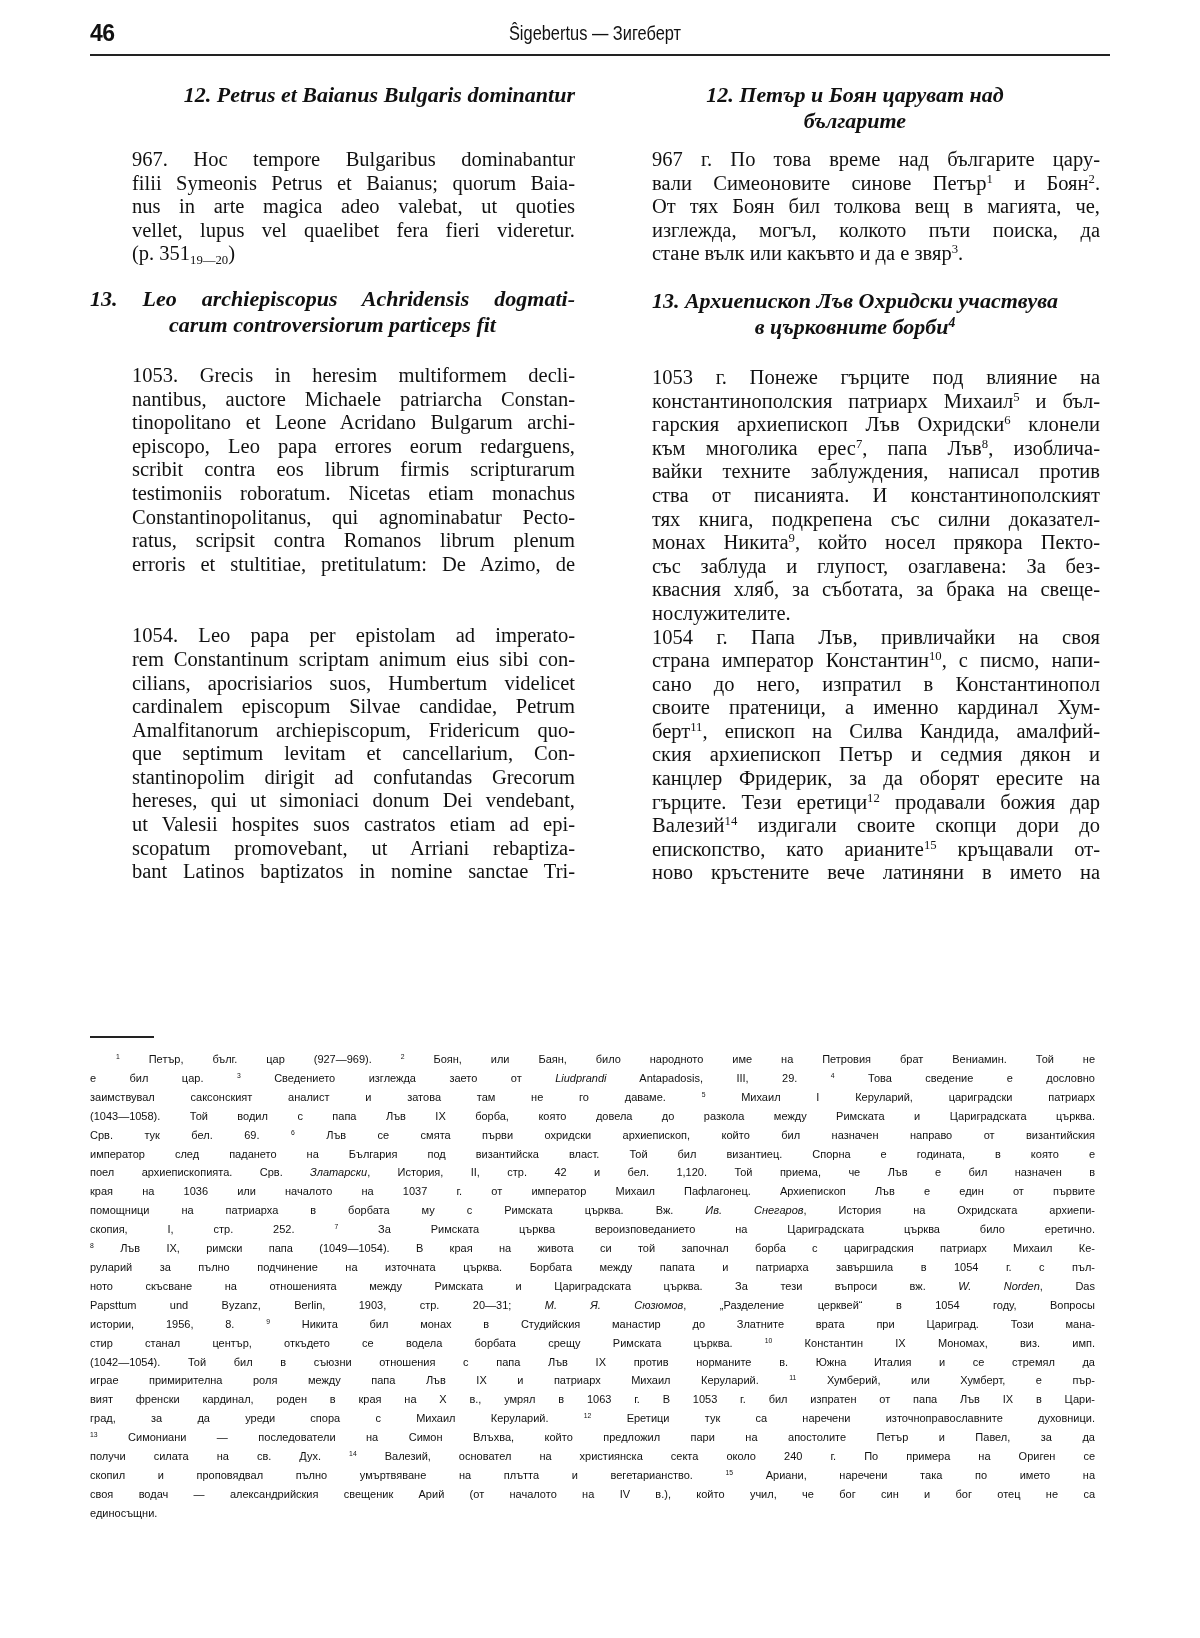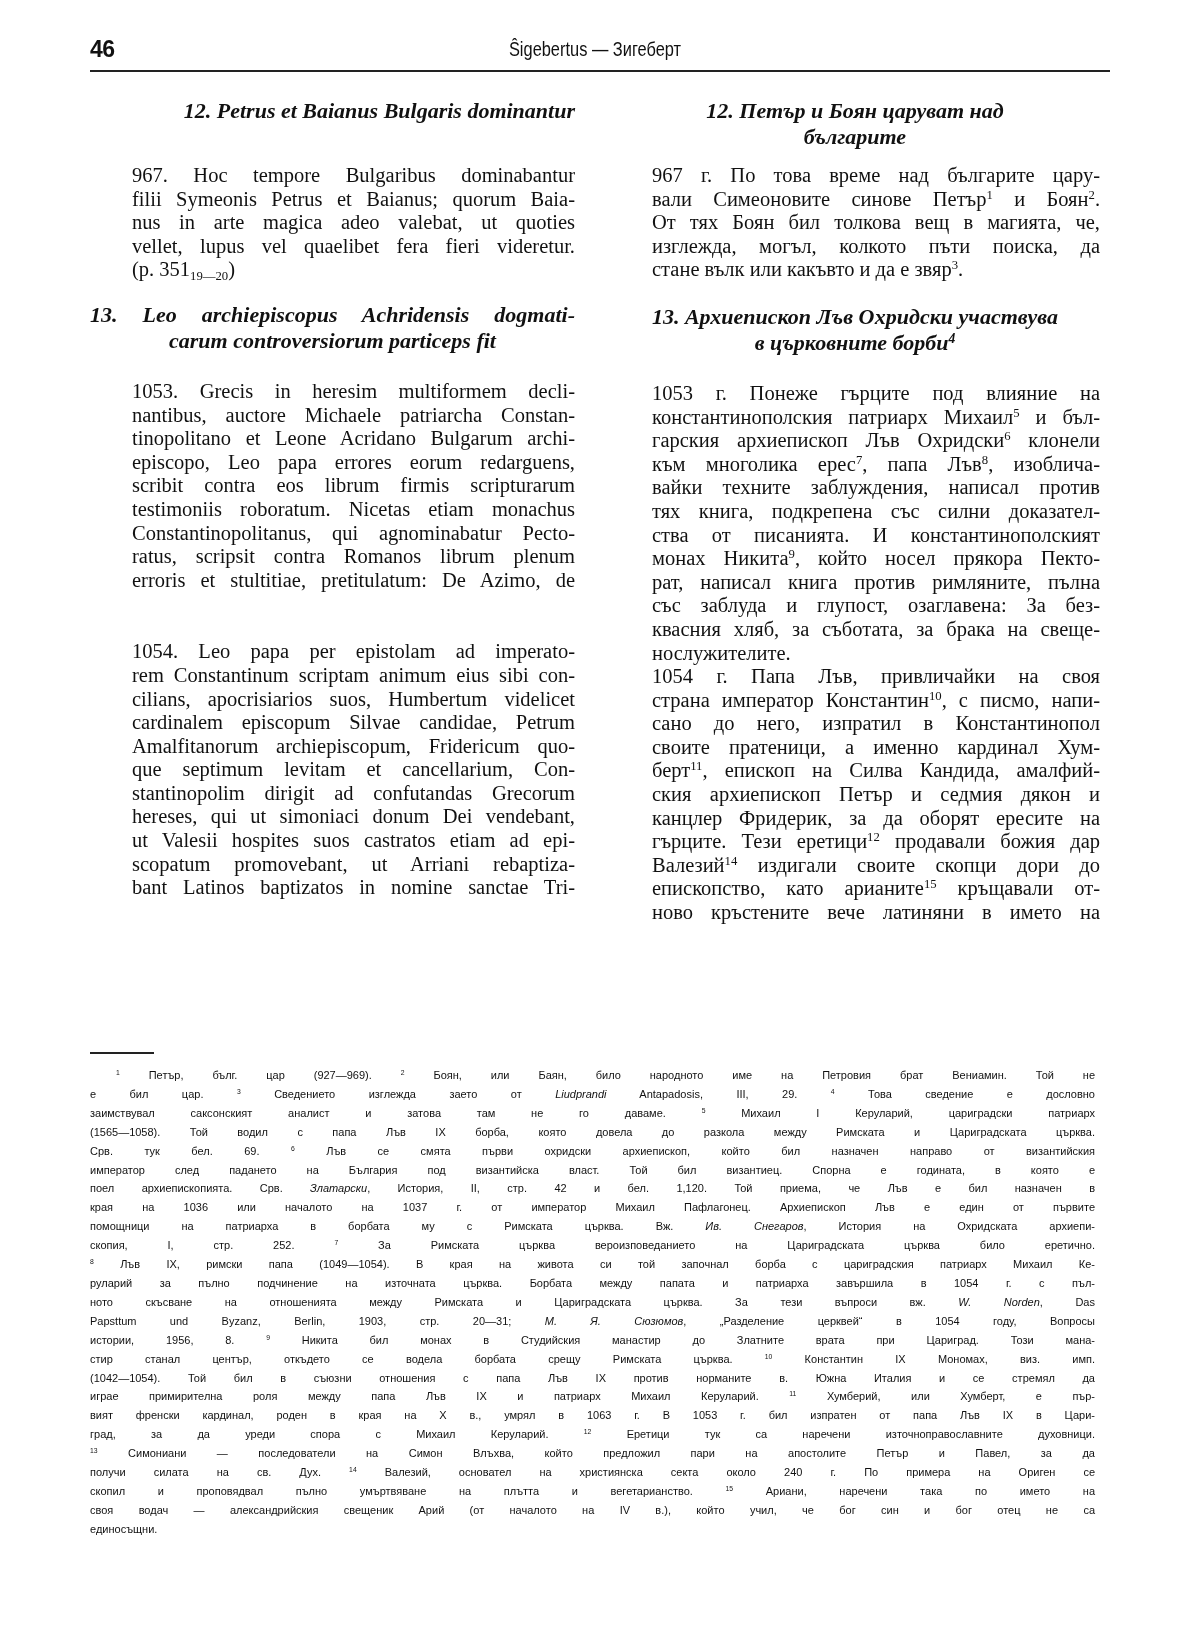--- a/index.html
+++ b/index.html
@@ -1,17 +1,17 @@
 <!DOCTYPE html>
 <html><head>
 <meta charset="utf-8">
 <style>
   html, body { margin: 0; padding: 0; background: #ffffff; }
   body { width: 1200px; height: 1638px; position: relative; overflow: hidden; color: #111; font-family: "Liberation Serif", "DejaVu Serif", serif; }
-  .page { position: absolute; left: 90px; top: 30px; width: 1010px; }
+  .page { position: absolute; left: 90px; top: 14px; width: 1010px; }
   .running-head { position: relative; height: 42px; }
   .page-number { position: absolute; left: 0; top: 6px; font-family: "Liberation Sans Narrow", "Liberation Sans", sans-serif; font-size: 23px; font-weight: bold; letter-spacing: -0.5px; }
   .running-title { position: absolute; left: 0; right: 0; top: 8px; text-align: center; font-family: "Liberation Sans", sans-serif; font-size: 20px; transform: scaleX(0.82); }
   .head-rule { position: absolute; left: 0; right: -10px; top: 40px; border-top: 2px solid #222; }
 
   .columns { position: absolute; left: 0; top: 68px; width: 1010px; }
   .col { position: absolute; top: 0; }
   .col-left { left: 0; width: 485px; }
   .col-right { left: 520px; width: 490px; }
 
@@ -103,24 +103,23 @@
         <span style="display:block;">13. Архиепископ Лъв Охридски участвува</span>
         <span style="display:block;"><span>в църковните борби</span><sup>4</sup></span>
       </h2>
       <div style="height:26px"></div>
       <div class="para" id="bg13">
           <span class="line first">1053 г. Понеже гърците под влияние на</span>
           <span class="line">константинополския патриарх Михаил<sup>5</sup> и бъл-</span>
           <span class="line">гарския архиепископ Лъв Охридски<sup>6</sup> клонели</span>
           <span class="line">към многолика ерес<sup>7</sup>, папа Лъв<sup>8</sup>, изобличa-</span>
           <span class="line">вайки техните заблуждения, написал против</span>
+          <span class="line">ства от писанията. И константинополският</span>
           <span class="line">тях книга, подкрепена със силни доказател-</span>
-          <span class="line">ства от писанията. И константинополският</span>
           <span class="line">монах Никита<sup>9</sup>, който носел прякора Пекто-</span>
-          <span class="line">рат, написал книга против римляните, пълна</span>
           <span class="line">със заблуда и глупост, озаглавена: За без-</span>
           <span class="line">квасния хляб, за съботата, за брака на свеще-</span>
           <span class="line last">нослужителите.</span>
           <span class="line first">1054 г. Папа Лъв, привличайки на своя</span>
           <span class="line">страна император Константин<sup>10</sup>, с писмо, напи-</span>
           <span class="line">сано до него, изпратил в Константинопол</span>
           <span class="line">своите пратеници, а именно кардинал Хум-</span>
           <span class="line">берт<sup>11</sup>, епископ на Силва Кандида, амалфий-</span>
           <span class="line">ския архиепископ Петър и седмия дякон и</span>
           <span class="line">канцлер Фридерик, за да оборят ересите на</span>
@@ -130,21 +129,21 @@
           <span class="line">ново кръстените вече латиняни в името на</span>
         </div>
     </div>
   </div>
 
   <div class="fn-rule"></div>
   <div class="footnotes" id="footnotes">
       <span class="fn-line indent"><sup>1</sup> Петър, бълг. цар (927—969).    <sup>2</sup> Боян, или Баян, било народното име на Петровия брат Вениамин. Той не</span>
       <span class="fn-line">е бил цар.    <sup>3</sup> Сведението изглежда заето от <span class="i">Liudprandi</span> Antapadosis, III, 29.    <sup>4</sup> Това сведение е дословно</span>
       <span class="fn-line">заимствувал саксонският аналист и затова там не го даваме.    <sup>5</sup> Михаил I Керуларий, цариградски патриарх</span>
-      <span class="fn-line">(1565—1058). Той водил с папа Лъв IX борба, която довела до разкола между Римската и Цариградската църква.</span>
+      <span class="fn-line">(1043—1058). Той водил с папа Лъв IX борба, която довела до разкола между Римската и Цариградската църква.</span>
       <span class="fn-line">Срв. тук бел. 69.    <sup>6</sup> Лъв се смята първи охридски архиепископ, който бил назначен направо от византийския</span>
       <span class="fn-line">император след падането на България под византийска власт. Той бил византиец. Спорна е годината, в която е</span>
       <span class="fn-line">поел архиепископията. Срв. <span class="i">Златарски</span>, История, II, стр. 42 и бел. 1,120. Той приема, че Лъв е бил назначен в</span>
       <span class="fn-line">края на 1036 или началото на 1037 г. от император Михаил Пафлагонец. Архиепископ Лъв е един от първите</span>
       <span class="fn-line">помощници на патриарха в борбата му с Римската църква. Вж. <span class="i">Ив. Снегаров</span>, История на Охридската архиепи-</span>
       <span class="fn-line">скопия, I, стр. 252.    <sup>7</sup> За Римската църква вероизповеданието на Цариградската църква било еретично.</span>
       <span class="fn-line"><sup>8</sup> Лъв IX, римски папа (1049—1054). В края на живота си той започнал борба с цариградския патриарх Михаил Ке-</span>
       <span class="fn-line">руларий за пълно подчинение на източната църква. Борбата между папата и патриарха завършила в 1054 г. с пъл-</span>
       <span class="fn-line">ното скъсване на отношенията между Римската и Цариградската църква. За тези въпроси вж. <span class="i">W. Norden</span>, Das</span>
       <span class="fn-line">Papsttum und Byzanz, Berlin, 1903, стр. 20—31; <span class="i">М. Я. Сюзюмов</span>, „Разделение церквей“ в 1054 году, Вопросы</span>

